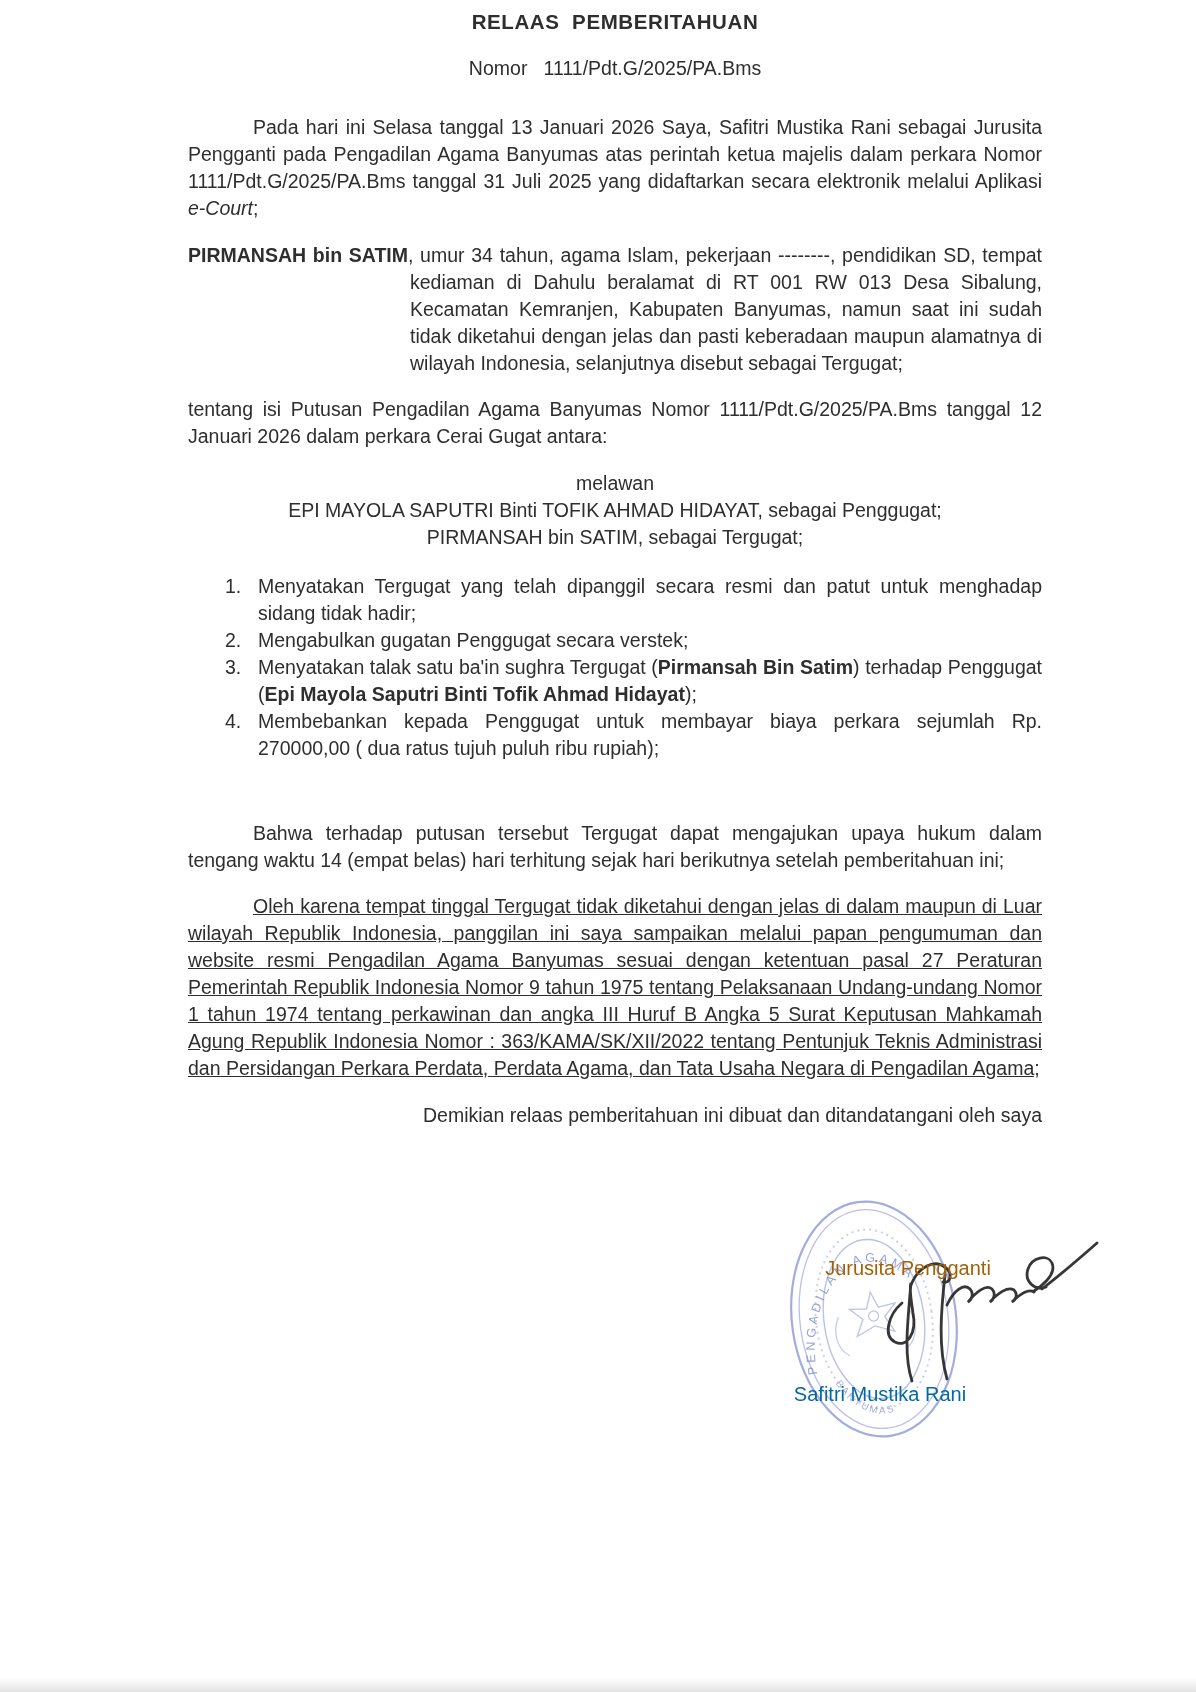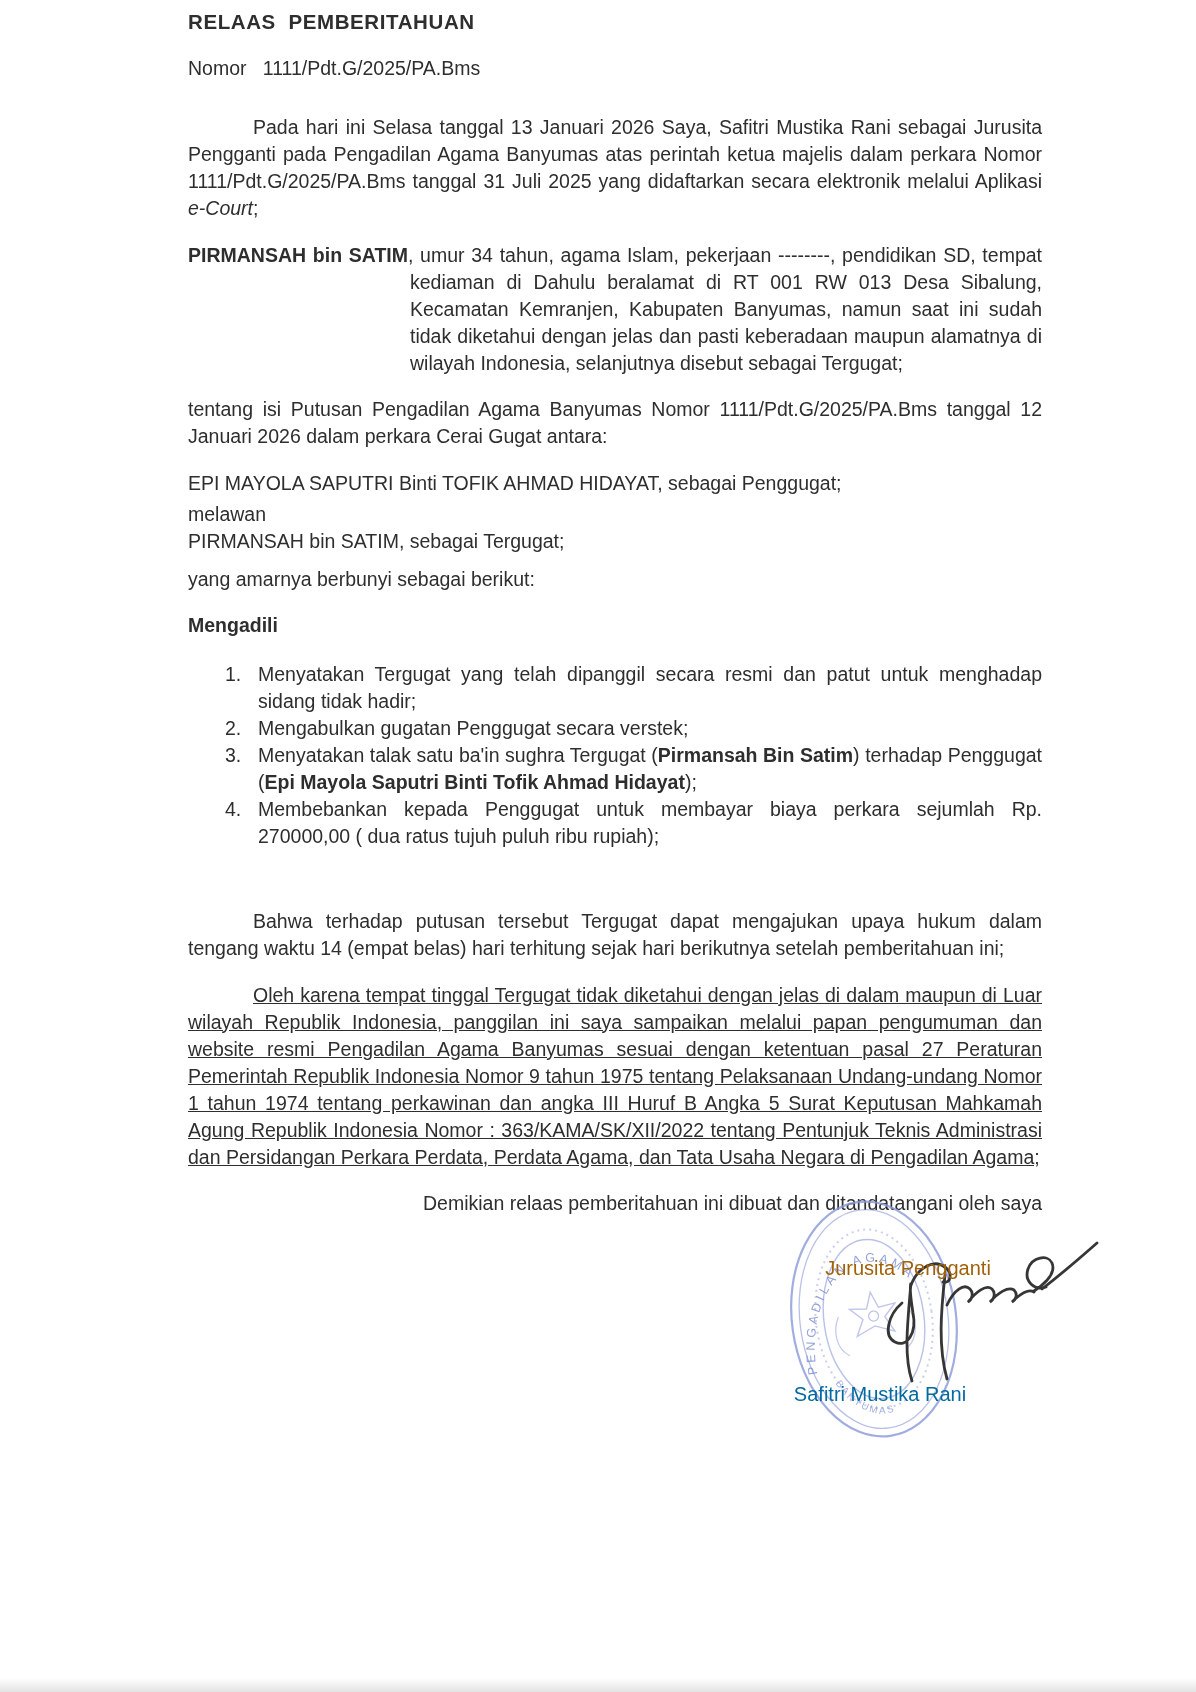--- a/index.html
+++ b/index.html
@@ -4,21 +4,21 @@
 <style>
   html,body{margin:0;padding:0;background:#ffffff;}
   .page{
     position:relative;width:1196px;height:1692px;background:#ffffff;overflow:hidden;
     font-family:"Liberation Sans","DejaVu Sans",sans-serif;color:#2e2e2e;
   }
   .content{
     position:absolute;left:188px;top:8px;width:854px;
     font-size:19.5px;line-height:27px;text-align:justify;
   }
-  .center{}
+  .center{text-align:center;}
   .bold{font-weight:bold;}
   .italic{font-style:italic;}
   .ws{white-space:pre-wrap;}
   .doc-title{font-size:20.5px;font-weight:bold;letter-spacing:.6px;}
   .case-no{margin-top:20px;font-size:19.5px;}
   .p-open{margin-top:32px;text-indent:65px;}
   .h-notify{margin-top:8px;font-weight:bold;font-size:20px;}
   .p-hang{padding-left:222px;text-indent:-222px;}
   .p-reg{margin-top:12px;}
   .line-vs{margin-top:4px;}
@@ -47,27 +47,25 @@
     <div class="center doc-title ws">RELAAS  PEMBERITAHUAN</div>
     <div class="center case-no ws">Nomor   1111/Pdt.G/2025/PA.Bms</div>
 
     <p class="p-open"><span>Pada hari ini Selasa tanggal 13 Januari 2026 Saya, Safitri Mustika Rani sebagai Jurusita Pengganti pada Pengadilan Agama Banyumas atas perintah ketua majelis dalam perkara Nomor 1111/Pdt.G/2025/PA.Bms tanggal 31 Juli 2025 yang didaftarkan secara elektronik melalui Aplikasi </span><span class="italic">e-Court</span><span>;</span></p>
 
 
     <p class="p-hang"><span class="bold">PIRMANSAH bin SATIM</span><span>, umur 34 tahun, agama Islam, pekerjaan --------, pendidikan SD, tempat kediaman di Dahulu beralamat di RT 001 RW 013 Desa Sibalung, Kecamatan Kemranjen, Kabupaten Banyumas, namun saat ini sudah tidak diketahui dengan jelas dan pasti keberadaan maupun alamatnya di wilayah Indonesia, selanjutnya disebut sebagai Tergugat;</span></p>
 
     <p class="p-reg">tentang isi Putusan Pengadilan Agama Banyumas Nomor 1111/Pdt.G/2025/PA.Bms tanggal 12 Januari 2026 dalam perkara Cerai Gugat antara:</p>
 
+    <div class="center line-vs">melawan</div>
     <div class="center">EPI MAYOLA SAPUTRI Binti TOFIK AHMAD HIDAYAT, sebagai Penggugat;</div>
-    <div class="center line-vs">melawan</div>
     <div class="center">PIRMANSAH bin SATIM, sebagai Tergugat;</div>
 
-    <p class="p-amar">yang amarnya berbunyi sebagai berikut:</p>
 
-    <div class="center h-verdict">Mengadili</div>
 
     <div class="vlist">
       <div class="vrow">
         <span class="vnum">1.</span>
         <span class="vtext">Menyatakan Tergugat yang telah dipanggil secara resmi dan patut untuk menghadap sidang tidak hadir;</span>
       </div>
       <div class="vrow">
         <span class="vnum">2.</span>
         <span class="vtext">Mengabulkan gugatan Penggugat secara verstek;</span>
       </div>

